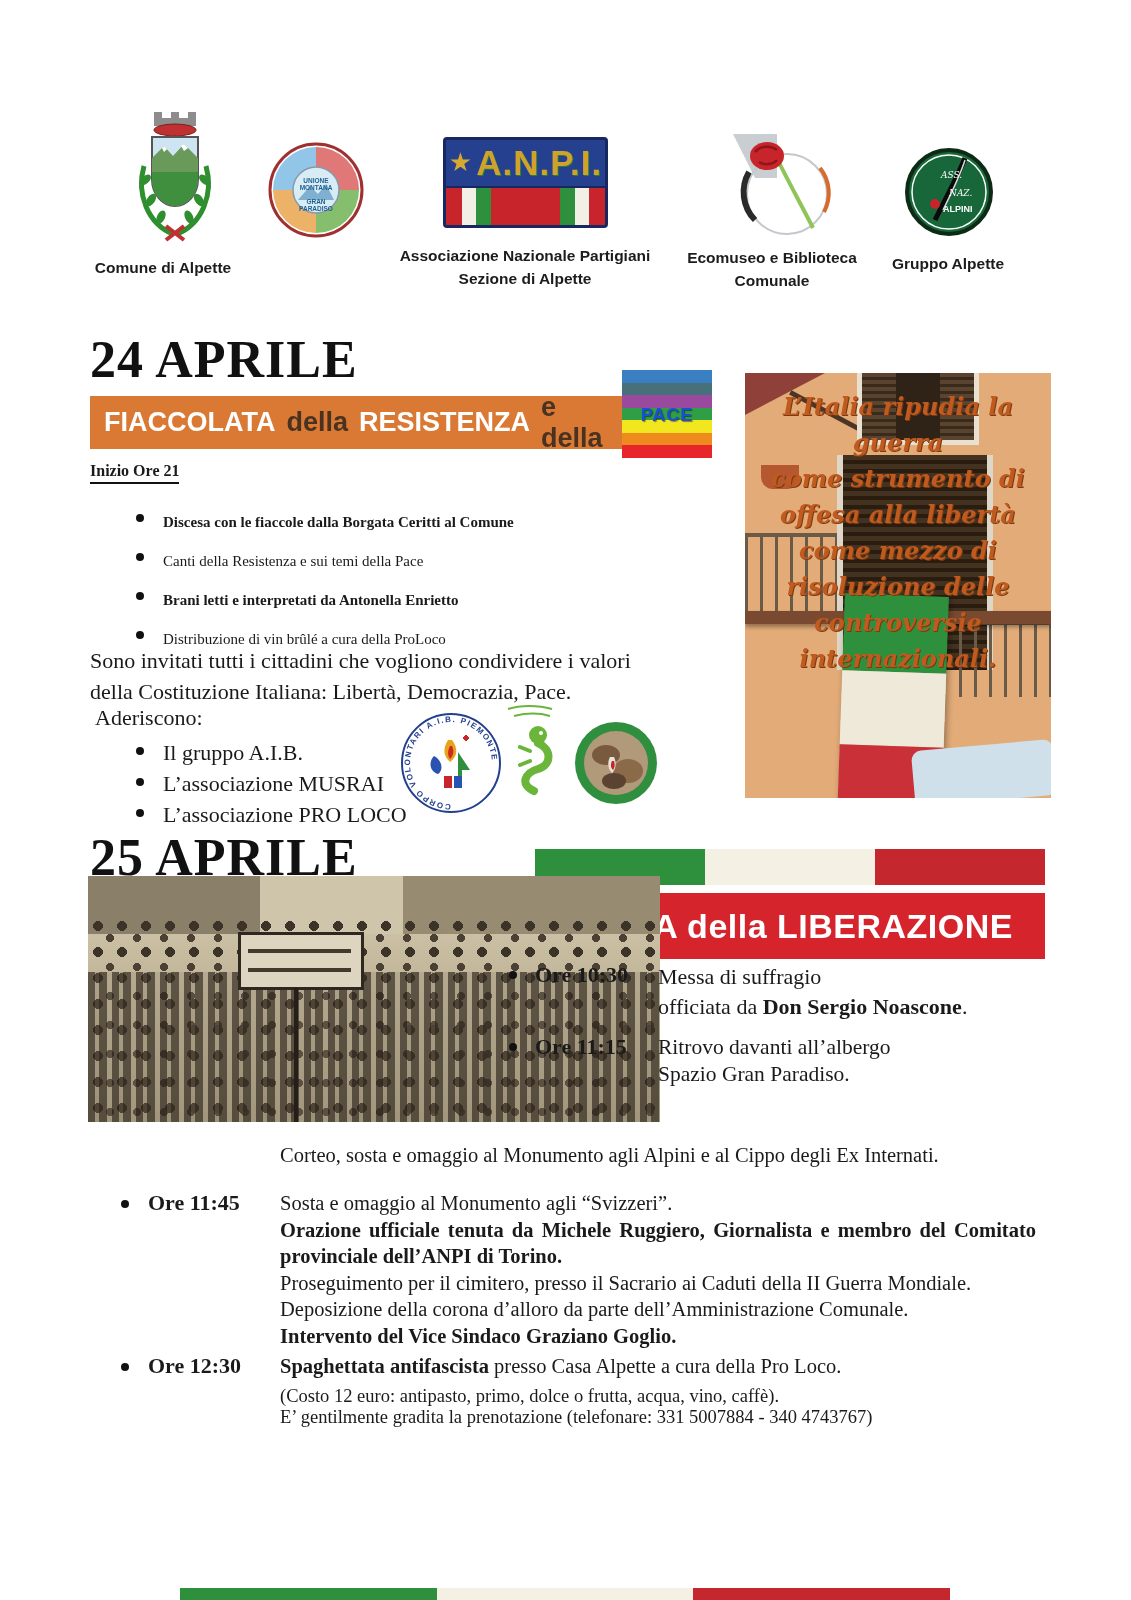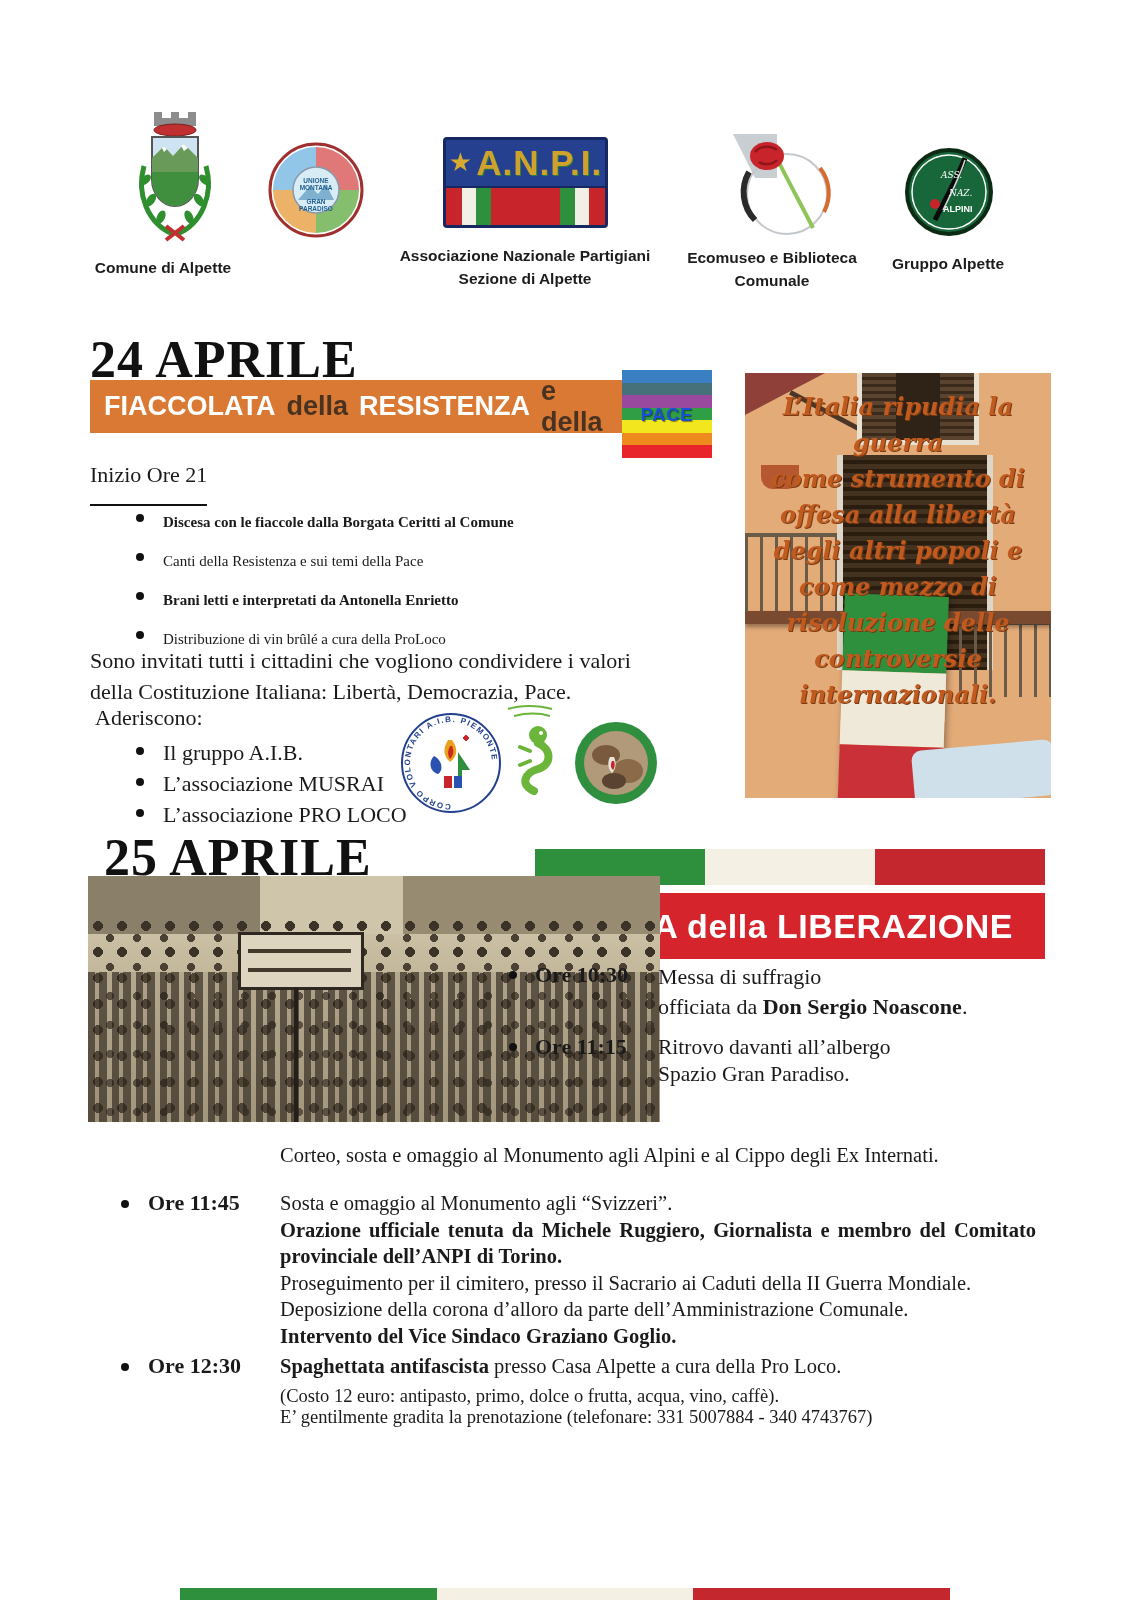--- a/index.html
+++ b/index.html
@@ -19,34 +19,34 @@
   .anpi-top{height:46px;display:flex;align-items:center;justify-content:center;gap:4px;}
   .anpi-star{color:#d8a930;font-size:26px;line-height:26px;}
   .anpi-text{color:#cfa22e;font-family:"Liberation Sans",sans-serif;font-weight:bold;font-size:35px;
              letter-spacing:1px;text-shadow:1px 1px 0 #2f7a3f;}
   .anpi-ribbon{height:39px;border-top:2px solid #16285f;
      background:linear-gradient(90deg,#c8242b 0 10%,#f2efe6 10% 19%,#2e8f3c 19% 28%,#c8242b 28% 72%,
                 #2e8f3c 72% 81%,#f2efe6 81% 90%,#c8242b 90% 100%);}
 
   
   .h-date{position:absolute;font-size:52px;font-weight:bold;letter-spacing:1px;color:#111;}
-  .banner24{position:absolute;left:90px;top:380px;width:532px;height:53px;background:#d97934;
+  .banner24{position:absolute;left:90px;top:396px;width:532px;height:53px;background:#d97934;
             display:flex;align-items:center;padding-left:14px;gap:11px;box-sizing:border-box;
             font-family:"Liberation Sans",sans-serif;font-weight:bold;font-size:27px;}
   .banner24 .w{color:#ffffff;}
   .banner24 .d{color:#4a3220;}
   .peaceflag{position:absolute;left:622px;top:370px;width:90px;height:88px;display:flex;flex-direction:column;}
   .peaceflag div{flex:1;}
   .ps0{background:#3a7fc1}.ps1{background:#46707a}.ps2{background:#9a4a9e}.ps3{background:#2f9e45}
   .ps4{background:#f2e61e}.ps5{background:#ef8a1e}.ps6{background:#e8252a}
   .pace-label{position:absolute;left:0;top:35px;width:100%;text-align:center;color:#1d4ed8;
               font-family:"Liberation Sans",sans-serif;font-weight:bold;font-size:18px;
               text-shadow:1px 1px 1px rgba(0,0,0,.45);letter-spacing:1px;}
-  .inizio{position:absolute;left:90px;top:462px;font-size:22px;font-weight:normal;
-          border-bottom:2.5px solid #111;padding-bottom:16px;}
+  .inizio{position:absolute;left:90px;top:462px;font-size:16px;font-weight:bold;
+          border-bottom:2.5px solid #111;padding-bottom:2px;}
   .blist{position:absolute;left:136px;top:514px;font-size:15px;}
   .blist .row{display:flex;align-items:baseline;height:39px;}
   .bdot{width:8px;height:8px;border-radius:50%;background:#111;margin-right:19px;position:relative;top:-5px;flex:none;}
   .invite{position:absolute;left:90px;top:645px;font-size:22px;line-height:31px;}
   .ader{position:absolute;left:95px;top:705px;font-size:22px;}
   .alist{position:absolute;left:136px;top:740px;font-size:22px;}
   .alist .row{display:flex;align-items:baseline;height:31px;}
 
   
   .photo24{position:absolute;left:745px;top:373px;width:306px;height:425px;background:#e2ab78;overflow:hidden;}
@@ -323,29 +323,28 @@
       <div class="g"></div>
         <div class="wh"></div>
         <div class="r"></div>
     </div>
     <div class="bld-laundry"></div>
     <div class="quote">
       <div>L’Italia ripudia la</div>
       <div>guerra</div>
       <div>come strumento di</div>
       <div>offesa alla libertà</div>
-      <div>degli altri popoli e</div>
       <div>come mezzo di</div>
       <div>risoluzione delle</div>
       <div>controversie</div>
       <div>internazionali.</div>
     </div>
   </div>
 
-  <div class="h-date" style="left:104px;top:828px;">25 APRILE</div>
+  <div class="h-date" style="left:90px;top:828px;">25 APRILE</div>
 
   <div class="flagbar">
     <div class="fg"></div>
       <div class="fw"></div>
       <div class="fr"></div>
   </div>
   <div class="banner25">FESTA della LIBERAZIONE</div>
 
   <div class="photo25">
     <div class="bw-top"></div>

